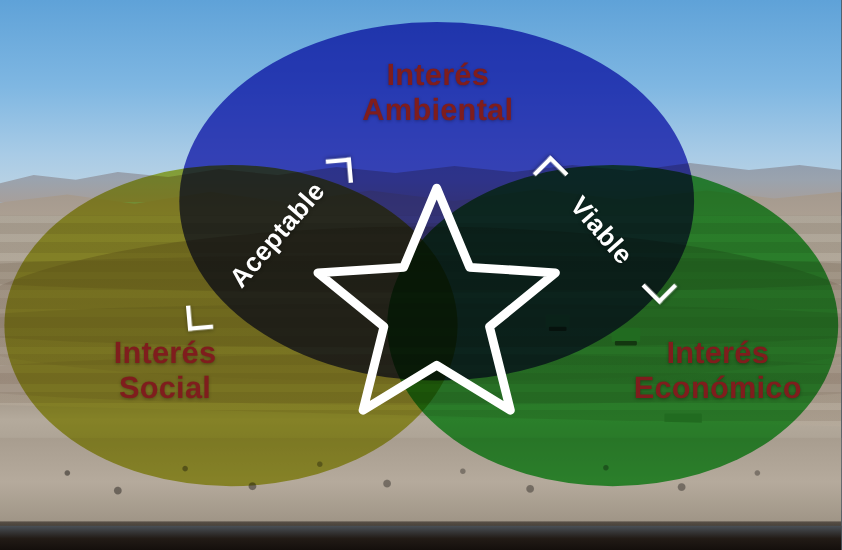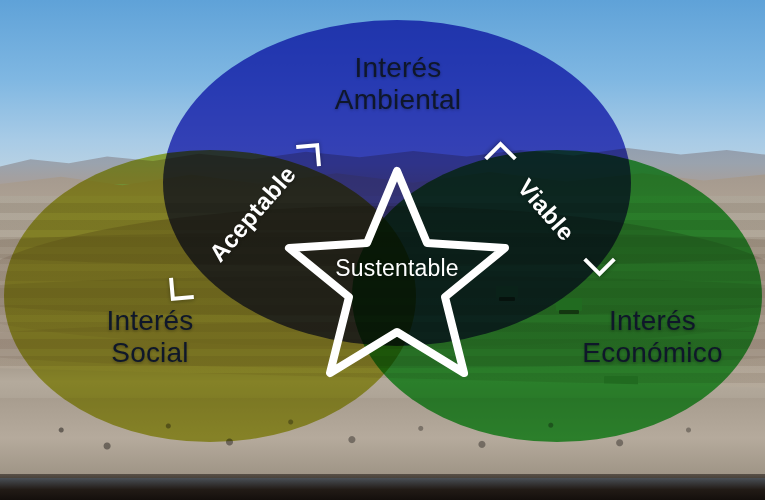--- a/index.html
+++ b/index.html
@@ -124,24 +124,24 @@
   }
   #ellipse-eco {
     left: 352px; top: 150px; width: 410px; height: 292px;
     background: #21b52b;
     opacity: .88;
   }
 
   
   .lobe-label {
     position: absolute;
-    color: #0f172a;
+    color: #7f1d1d;
     text-align: center;
     font-size: 28px;
-    font-weight: 400;
+    font-weight: 700;
     line-height: 1.14;
     letter-spacing: .2px;
     text-shadow: 0 1px 3px rgba(0,0,0,.30);
     white-space: pre-line;
   }
   #label-environmental { left: 248px; top: 52px; width: 300px; }
   #label-social        { left: 40px;  top: 305px; width: 220px; }
   #label-economic      { left: 545px; top: 305px; width: 215px; }
 
   .inter-label {
@@ -234,16 +234,15 @@
 
   <div class="chev" id="chev-acceptable-bottom"></div>
   <div class="chev" id="chev-acceptable-top"></div>
   <div class="chev" id="chev-viable-top"></div>
   <div class="chev" id="chev-viable-bottom"></div>
 
   <div id="star-group">
     <svg viewBox="0 0 232 214" aria-hidden="true">
       <polygon points="116,8 146,80 224,85 164,134 183,210 116,169 49,210 68,134 8,85 86,80" fill="none" stroke="#ffffff" stroke-width="8" stroke-linejoin="round" stroke-linecap="round"></polygon>
     </svg>
-    <div id="label-sustainable">Sustentable</div>
   </div>
 
 </div>
 
 </body></html>

